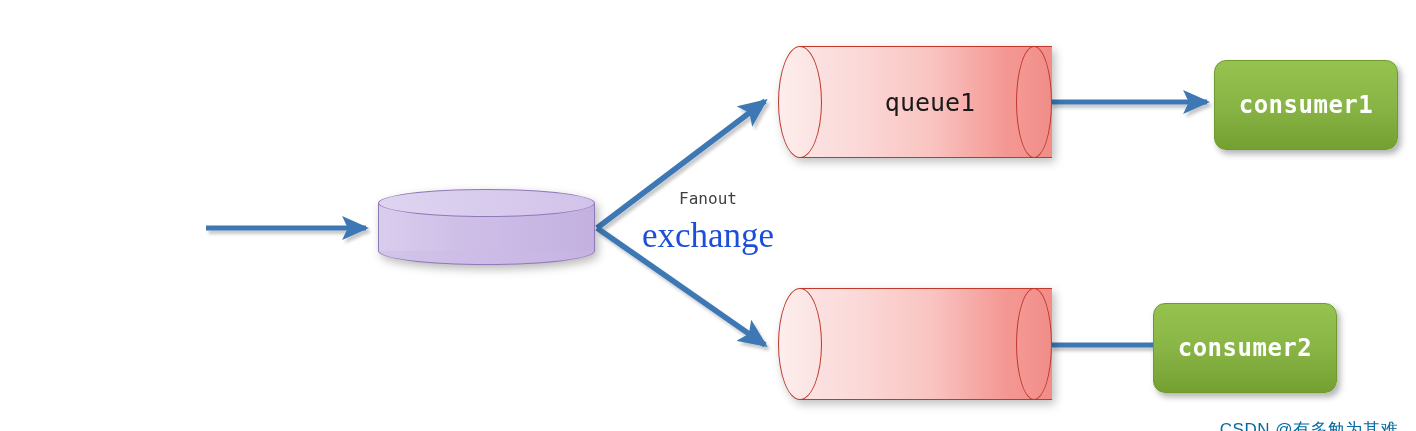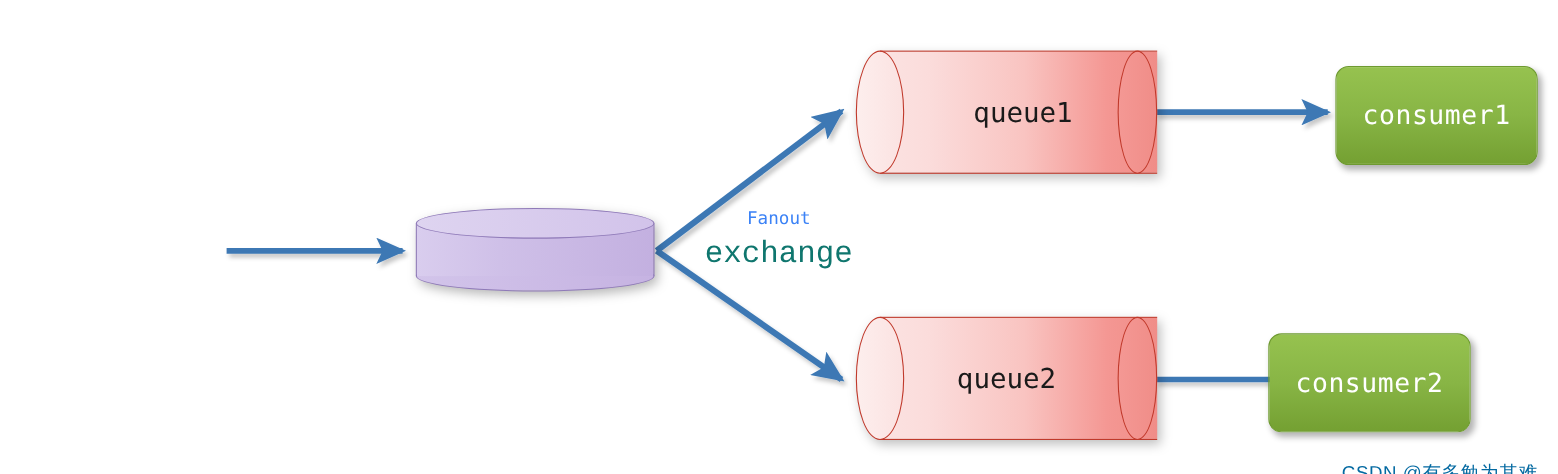--- a/index.html
+++ b/index.html
@@ -34,20 +34,21 @@
     border-radius: 12px;
     box-shadow: 3px 4px 6px rgba(0,0,0,0.30);
     display: flex;
     align-items: center;
     justify-content: center;
   }
   .rbox > .rbox-text {
     font-family: "DejaVu Sans Mono", "Liberation Mono", monospace;
     color: #ffffff;
     letter-spacing: 0.5px;
+    font-weight: bold;
   }
 
   #publisher-node {
     left: 18px;
     top: 192px;
     width: 185px;
     height: 74px;
     background: linear-gradient(to bottom, #4b8bca 0%, #3d79bb 45%, #2e639f 100%);
     border: 1px solid #2b5e96;
   }
@@ -113,27 +114,27 @@
   #exchange-node {
     left: 378px;
     top: 189px;
     width: 217px;
     height: 76px;
   }
   #exchange-type-label {
     top: 189px;
     font-family: "DejaVu Sans Mono", "Liberation Mono", monospace;
     font-size: 16px;
-    color: #3b82f6;
+    color: #404040;
   }
   #exchange-name-label {
     top: 216px;
-    font-family: Liberation Mono, monospace;
-    font-size: 28px;
-    color: #0f766e;
+    font-family: Liberation Serif, serif;
+    font-size: 35px;
+    color: #1d4ed8;
   }
 
   
   .hcyl {
     position: absolute;
     filter: drop-shadow(3px 4px 5px rgba(0,0,0,0.25));
   }
   .hcyl .hcyl-body {
     position: absolute;
     left: 22px;
@@ -252,21 +253,20 @@
     <div class="hcyl-right"></div>
     <div class="hcyl-left"></div>
   </div>
   <div class="node-label queue-text" id="queue1-label">queue1</div>
 
   <div class="hcyl" id="queue2-node">
     <div class="hcyl-body"></div>
     <div class="hcyl-right"></div>
     <div class="hcyl-left"></div>
   </div>
-  <div class="node-label queue-text" id="queue2-label">queue2</div>
 
   <div class="rbox" id="consumer1-node">
     <span class="rbox-text">consumer1</span>
   </div>
 
   <div class="rbox" id="consumer2-node">
     <span class="rbox-text">consumer2</span>
   </div>
 
   <div id="watermark">CSDN @有多勉为其难</div>

